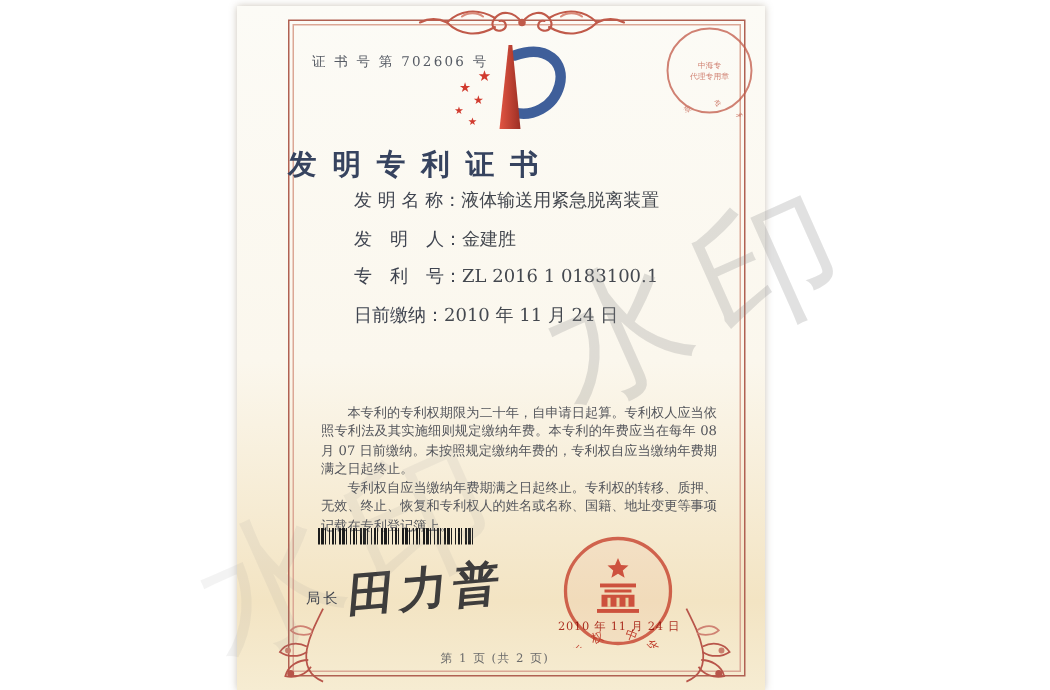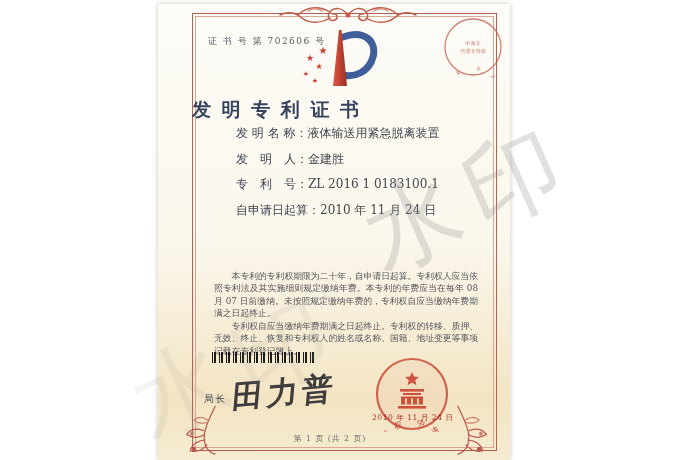--- a/index.html
+++ b/index.html
@@ -104,21 +104,21 @@
       <text x="17" y="55" font-size="7">★</text>
     </g>
   </svg>
 
   <div class="abs title">发 明 专 利 证 书</div>
 
   <div class="abs fields">
       <div class="field-row"><span class="field-label">发 明 名 称：</span><span class="field-value">液体输送用紧急脱离装置</span></div>
       <div class="field-row"><span class="field-label">发　明　人：</span><span class="field-value">金建胜</span></div>
       <div class="field-row"><span class="field-label">专　利　号：</span><span class="field-value">ZL 2016 1 0183100.1</span></div>
-      <div class="field-row"><span class="field-label">自申请日起算：</span><span class="field-value">2010 年 11 月 24 日</span></div>
+      <div class="field-row"><span class="field-label">日前缴纳：</span><span class="field-value">2010 年 11 月 24 日</span></div>
     </div>
 
   <div class="abs body-text">
       <p>本专利的专利权期限为二十年，自申请日起算。专利权人应当依照专利法及其实施细则规定缴纳年费。本专利的年费应当在每年 08 月 07 日前缴纳。未按照规定缴纳年费的，专利权自应当缴纳年费期满之日起终止。</p>
       <p>专利权自应当缴纳年费期满之日起终止。专利权的转移、质押、无效、终止、恢复和专利权人的姓名或名称、国籍、地址变更等事项记载在专利登记簿上。</p>
     </div>
 
   <div class="abs barcode"></div>
 
   <div class="abs director">局长</div>

